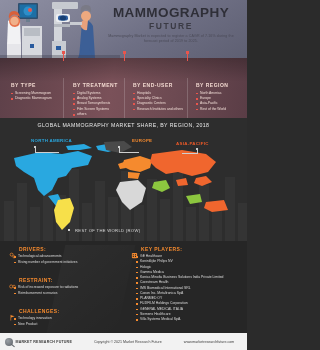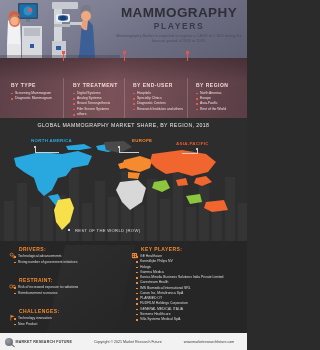--- a/index.html
+++ b/index.html
@@ -4,21 +4,21 @@
 <style>
   * { margin:0; padding:0; box-sizing:border-box; }
   html,body { width:247px; height:350px; background:#2b2b2b; }
   body { font-family:"Liberation Sans", sans-serif; overflow:hidden; position:relative; }
 
   
   .header { position:relative; height:58px; width:247px;
             background:linear-gradient(150deg,#8e8fa3 0%,#7d7e92 35%,#6e6f84 60%,#5e5f72 100%);
             overflow:hidden; }
   .hdr-left { position:absolute; left:0; top:0; width:120px; height:58px; }
-  .hdr-right { position:absolute; right:4px; top:6px; width:128px; text-align:center; }
+  .hdr-right { position:absolute; right:12px; top:6px; width:128px; text-align:center; }
   .title-main { font-size:13.5px; font-weight:bold; color:#2f2f38; letter-spacing:.4px; line-height:14px; }
   .title-sub { font-size:8.5px; font-weight:bold; color:#3a3a44; letter-spacing:1.6px; margin-top:1px; }
   .title-desc { font-size:3.6px; color:#4b4b58; line-height:5.2px; margin-top:3px; letter-spacing:.1px; }
   .shadowline { position:absolute; bottom:0; left:0; width:120px; height:3px; background:rgba(60,60,75,.35); }
 
   
   .cats { position:relative; height:60px; width:247px;
           background:linear-gradient(100deg,#5d4049 0%,#6a474f 20%,#7a5159 45%,#6d4a52 70%,#5a3d46 100%); }
   .cats::before { content:""; position:absolute; inset:0;
           background:linear-gradient(180deg,rgba(0,0,0,.25),rgba(0,0,0,0) 40%); }
@@ -104,21 +104,21 @@
       <path d="M80 24 q3 -6 8 -4 l-1 10 q-5 1 -7 -6z" fill="#e8a17c"></path>
       <circle cx="86" cy="16" r="5" fill="#eda97f"></circle>
       <path d="M81 14 q4 -8 10 -2 q1 -8 -6 -7 q-6 1 -4 9z" fill="#7a7a86"></path>
       <rect x="70" y="22" width="12" height="3" fill="#c9ccd2"></rect>
       <path d="M78 58 l4 -10 h7 l4 10z" fill="#3c5f96"></path>
     </svg>
   </div>
 
   <div class="hdr-right">
     <div class="title-main">MAMMOGRAPHY</div>
-    <div class="title-sub">PLAYERS</div>
+    <div class="title-sub">FUTURE</div>
     <div class="title-desc">Mammography Market is expected to register a CAGR of 7.16% during the forecast period of 2019 to 2025.</div>
   </div>
   <div class="shadowline"></div>
 </div>
 
 <div class="cats">
 
   <div class="cat-divider" style="left:63px;"></div>
   <div class="cat-divider" style="left:124px;"></div>
   <div class="cat-divider" style="left:187px;"></div>

